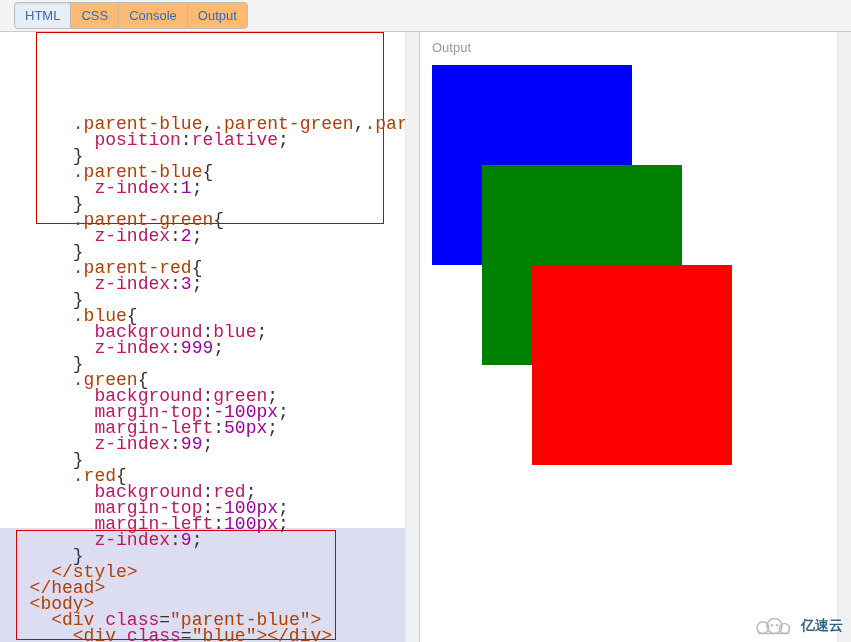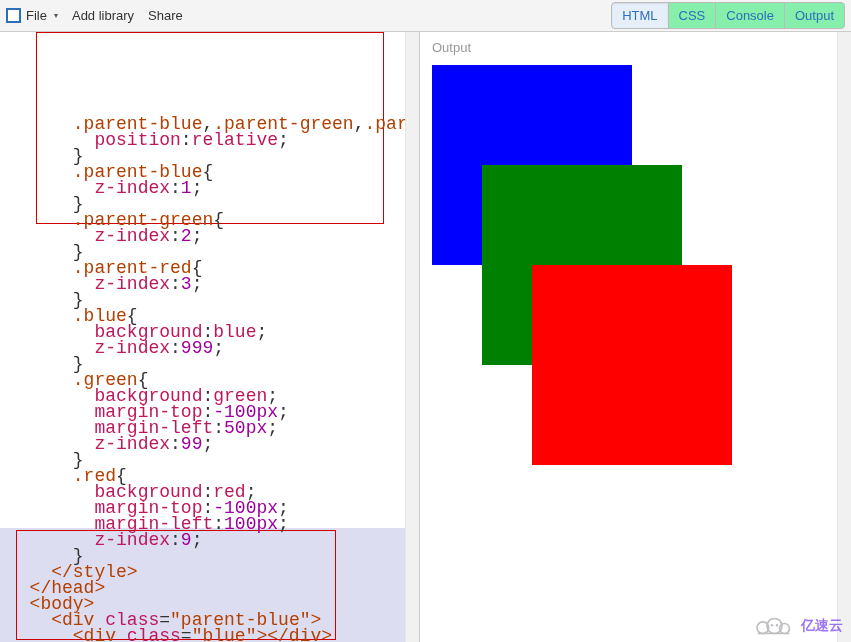--- a/index.html
+++ b/index.html
@@ -9,21 +9,21 @@
   
   .toolbar { height: 32px; background: #f4f4f4; border-bottom: 1px solid #ccc; display: flex; align-items: center; justify-content: space-between; padding: 0 6px; }
   .toolbar-left { display: flex; align-items: center; gap: 14px; }
   .toolbar-left .file-item { display: flex; align-items: center; gap: 5px; cursor: pointer; color: #333; }
   .toolbar-left .item { color: #333; cursor: pointer; }
   .logo-sq { width: 15px; height: 15px; display: inline-block; position: relative; }
   .logo-sq::before { content: ""; position: absolute; inset: 0; border: 2px solid #2c6fbb; background: #fff; }
   .caret-down { font-size: 8px; color: #555; margin-left: 2px; }
 
   .toolbar-right { display: flex; align-items: center; }
-  .tab-btn { padding: 5px 10px; border: 1px solid #bbb; background: #86efac; color: #2c6fbb; cursor: pointer; font-size: 13px; margin-left: -1px; }
+  .tab-btn { padding: 5px 10px; border: 1px solid #bbb; background: #fdba74; color: #2c6fbb; cursor: pointer; font-size: 13px; margin-left: -1px; }
   .tab-btn.first { border-top-left-radius: 4px; border-bottom-left-radius: 4px; margin-left: 8px; }
   .tab-btn.last { border-top-right-radius: 4px; border-bottom-right-radius: 4px; }
   .tab-btn.active { background: #e6eef7; box-shadow: inset 0 1px 2px rgba(0,0,0,0.08); }
 
   
   .main { display: flex; height: calc(100% - 32px); }
   .pane { position: relative; }
   .pane-code { width: 420px; background: #fff; border-right: 1px solid #ccc; overflow: hidden; }
   .pane-output { flex: 1; background: #fff; position: relative; }
   .pane-scroll { position: absolute; top: 0; right: 0; width: 14px; height: 100%; background: #f1f1f1; border-left: 1px solid #e5e5e5; }
@@ -48,43 +48,30 @@
   .sel-block { position: absolute; left: 0; top: 496px; width: 405px; height: 114px; background: rgba(120,120,200,0.25); }
 
   
   .kw    { color: #be185d; } 
   .sel   { color: #b33f00; } 
   .num   { color: #9e009e; } 
   .str   { color: #b33f00; } 
   .pun   { color: #333; }
 
   
-  .watermark { position: absolute; right: 8px; bottom: 6px; display: flex; align-items: center; gap: 8px; color: #8b5cf6; opacity: 0.85; }
+  .watermark { position: absolute; right: 8px; bottom: 6px; display: flex; align-items: center; gap: 8px; color: #0c4a6e; opacity: 0.85; }
   .watermark svg { width: 42px; height: 20px; }
   .watermark-text { font-size: 14px; font-weight: bold; font-family: "Microsoft YaHei", Arial, sans-serif; }
 </style>
 </head>
 <body>
 
 <div class="app">
 
   <div class="toolbar">
-    <div class="toolbar-left">
-      <div class="file-item">
-        <span class="logo-sq"></span>
-        <span>File</span>
-        <span class="caret-down">▾</span>
-      </div>
-      <div class="item">
-        <span>Add library</span>
-      </div>
-      <div class="item">
-        <span>Share</span>
-      </div>
-    </div>
     <div class="toolbar-right" id="tabs-host">
         <button class="tab-btn first active">HTML</button>
         <button class="tab-btn">CSS</button>
         <button class="tab-btn">Console</button>
         <button class="tab-btn last">Output</button>
       </div>
   </div>
 
   <div class="main">
 

